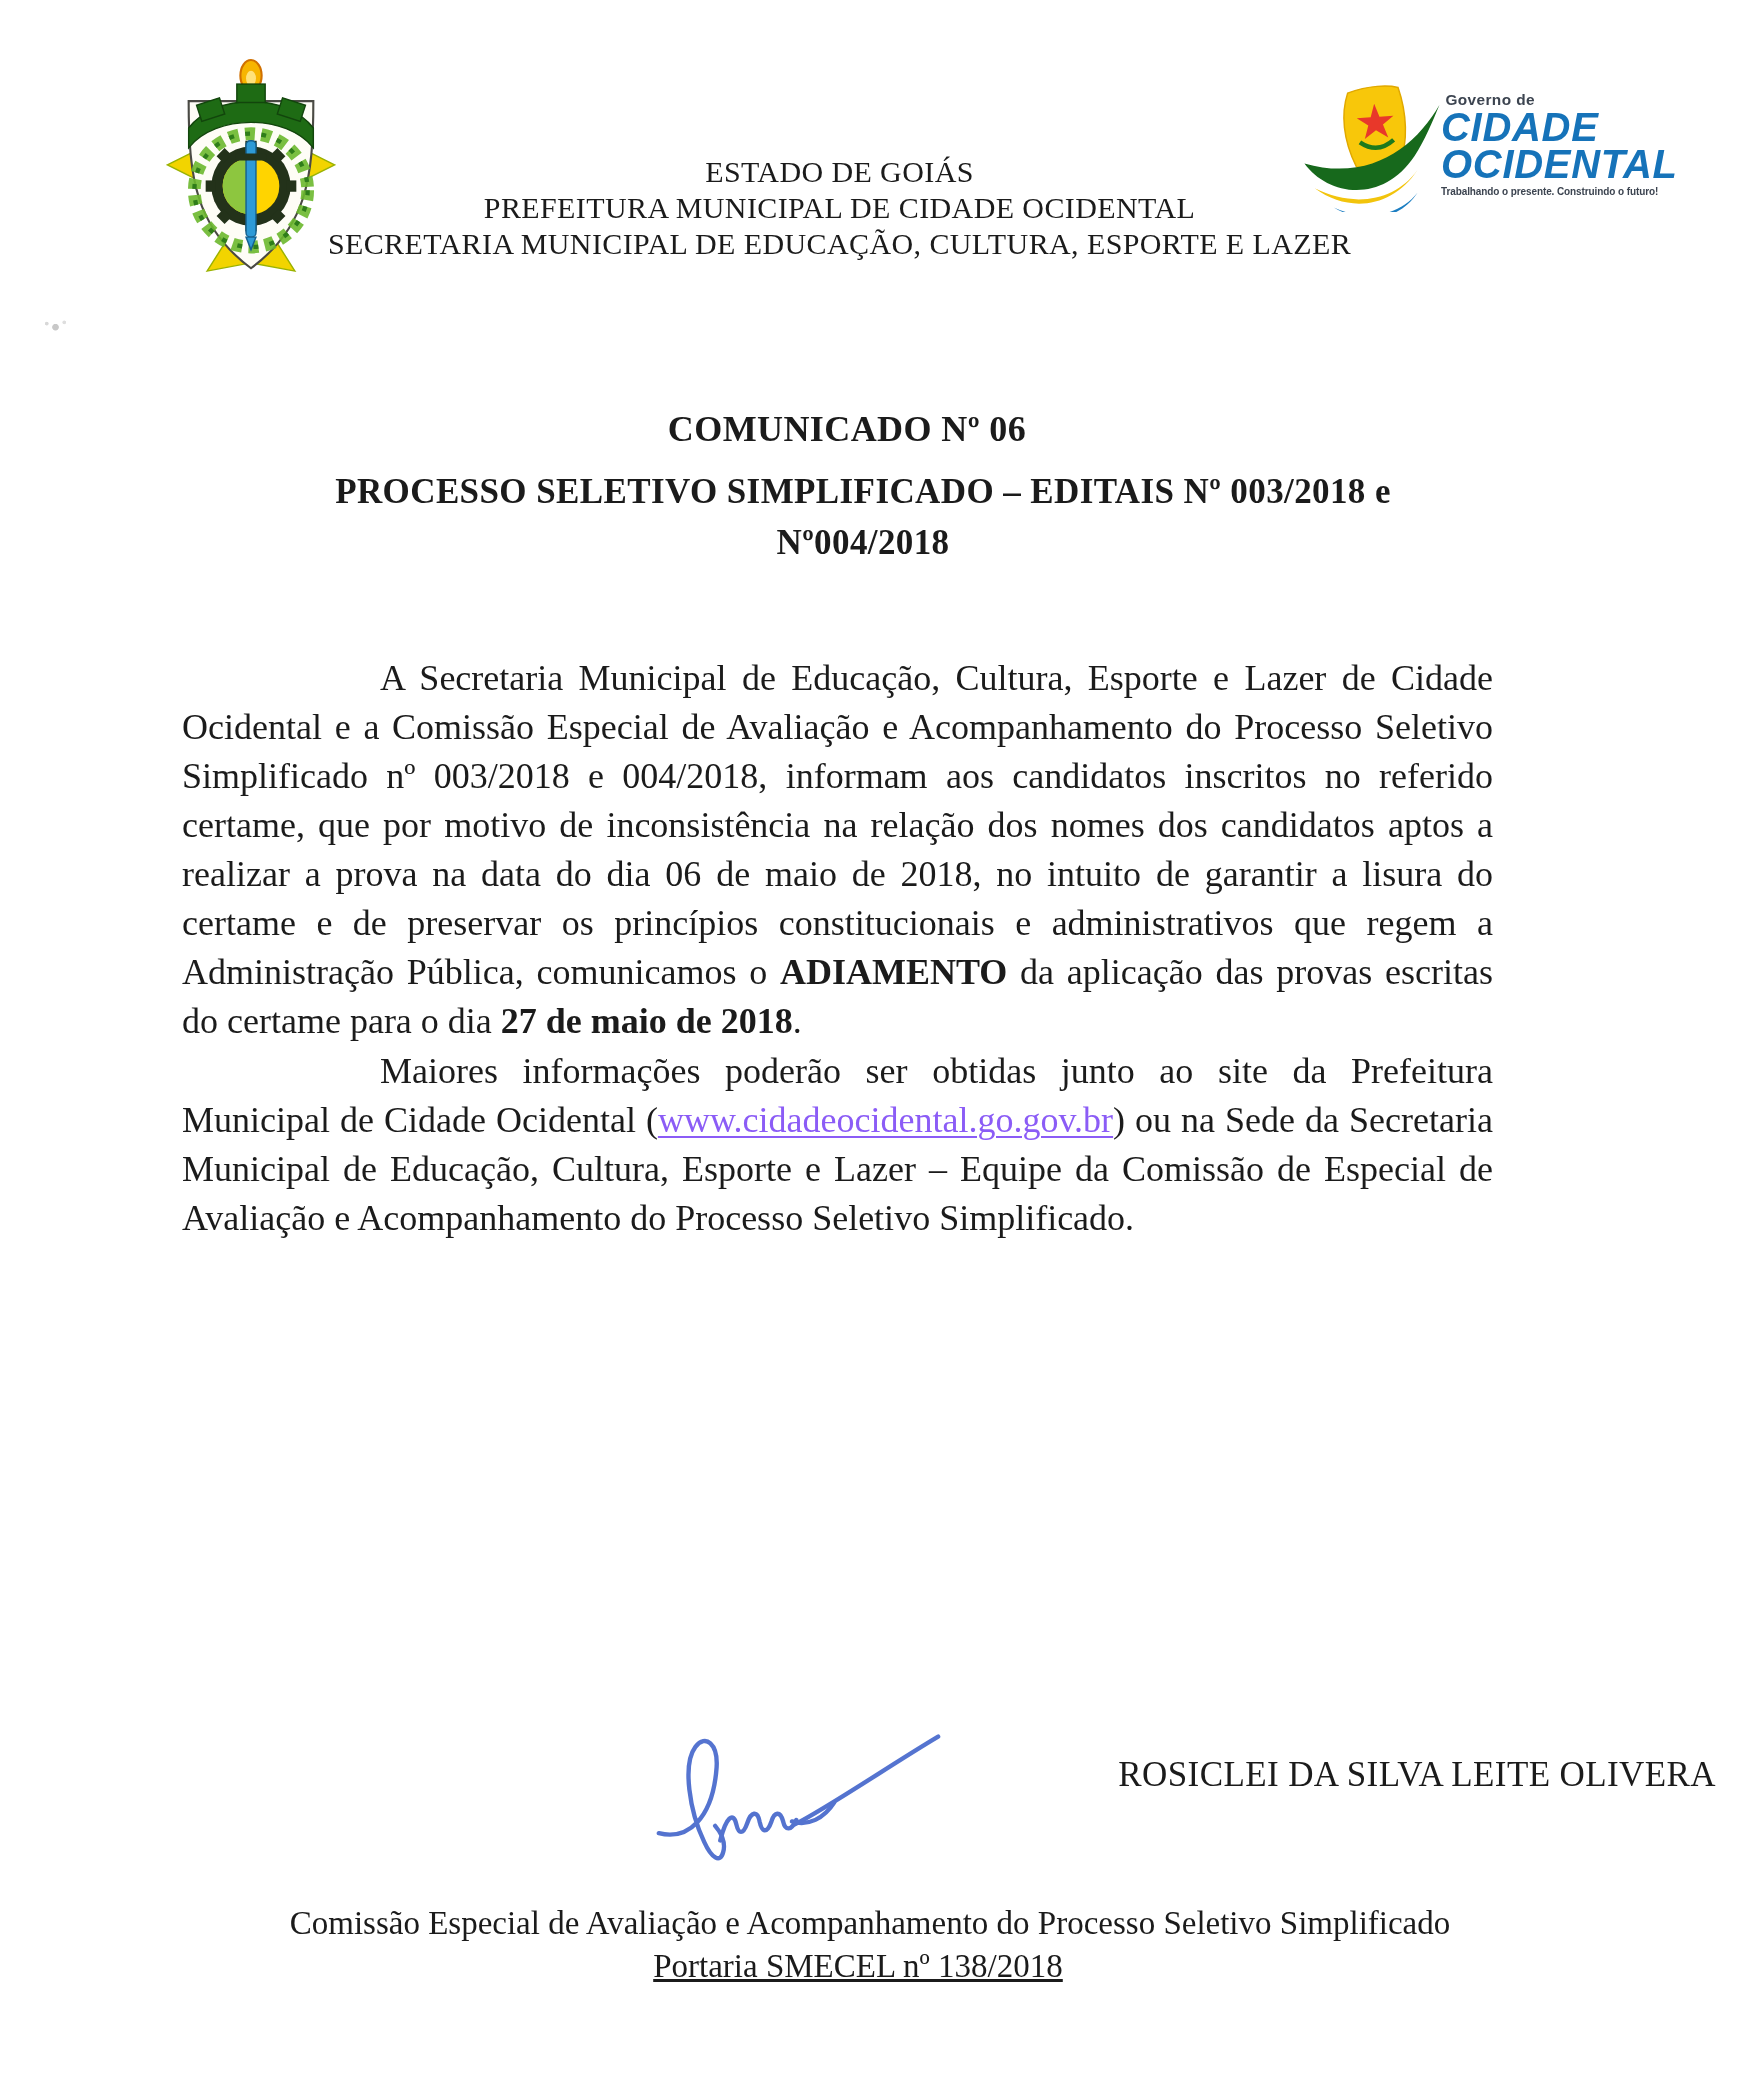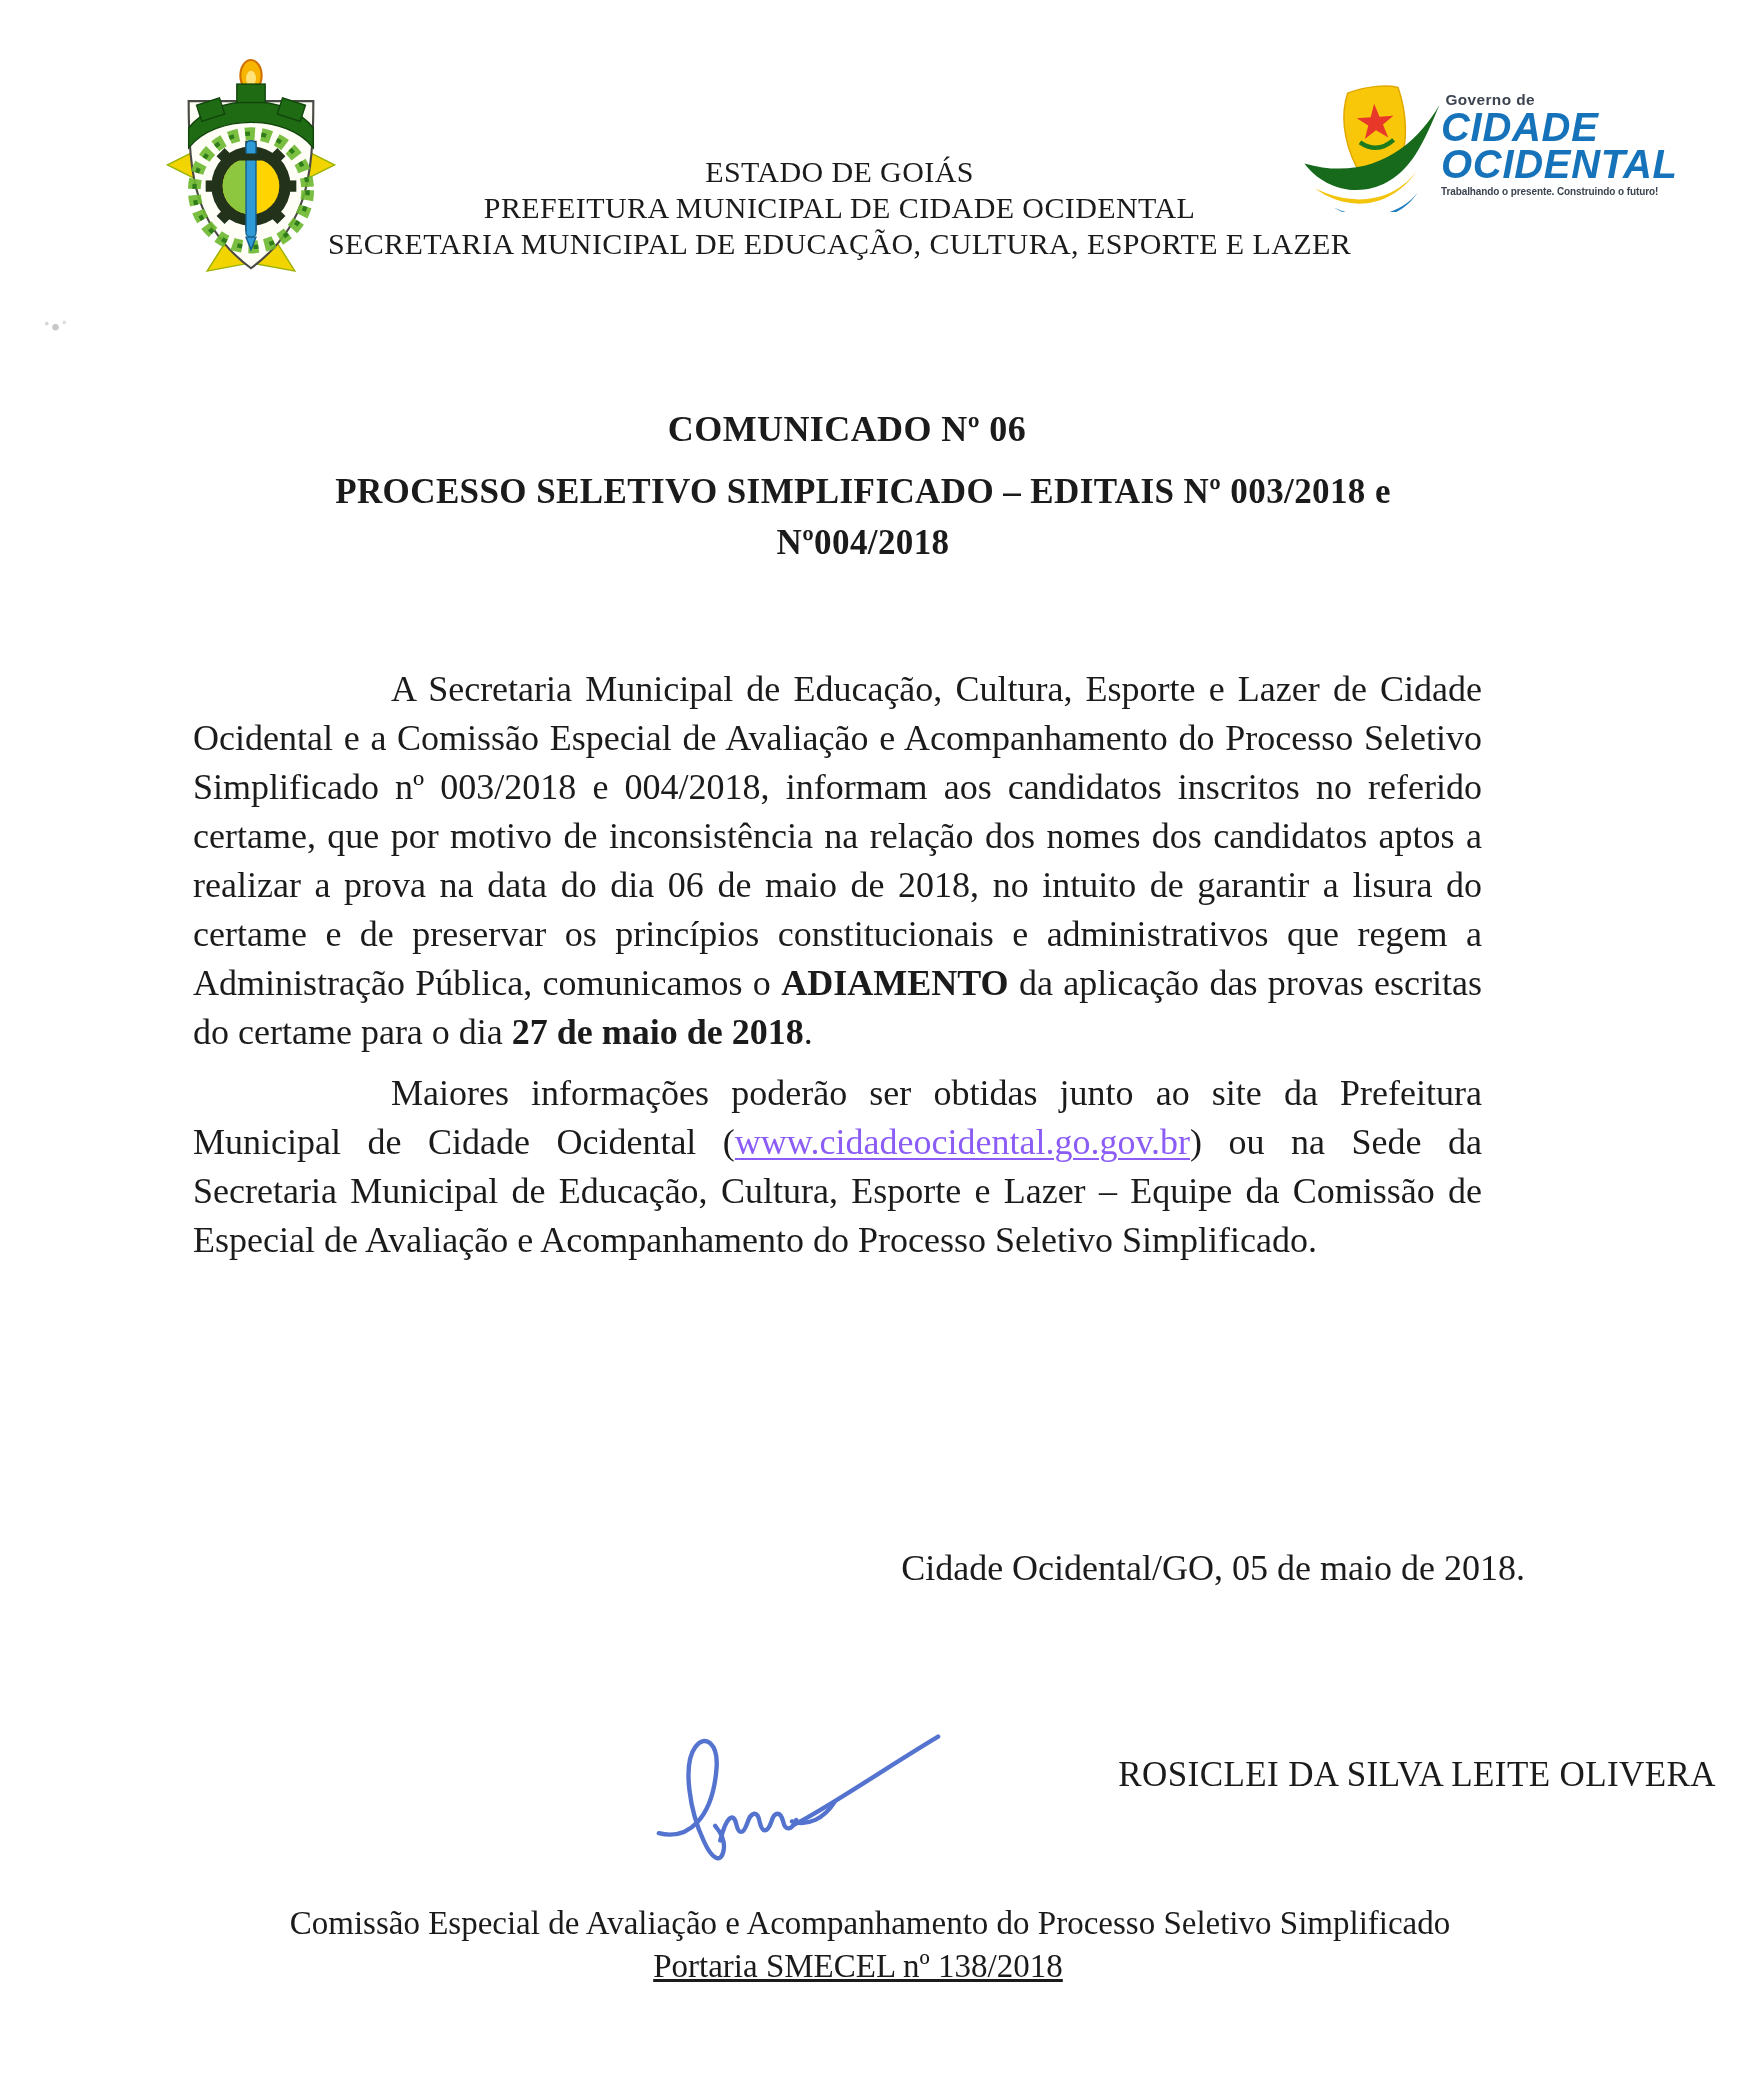--- a/index.html
+++ b/index.html
@@ -36,21 +36,21 @@
     text-align:center;font-size:36px;font-weight:bold;letter-spacing:0.4px;
   }
   .doc-subtitle{
     position:absolute;left:0;top:466px;width:1694px;
     text-align:center;font-size:35px;font-weight:bold;line-height:51px;letter-spacing:0.4px;padding-left:16px;
   }
   .body-text{
     position:absolute;left:181px;top:653px;width:1313px;
     font-size:36px;line-height:49px;text-align:justify;
   }
-  .body-text p{margin:12px;text-indent:198px;}
+  .body-text p{margin:1px;text-indent:198px;}
   .body-text .b{font-weight:bold;}
   a.site-link{color:#8b5cf6;text-decoration:underline;text-decoration-thickness:2.2px;text-underline-offset:4.4px;cursor:pointer;}
   .dateline{
     position:absolute;left:0;top:1547px;right:235px;
     text-align:right;font-size:36px;
   }
   
   .sig-svg{position:absolute;left:645px;top:1722px;width:345px;height:155px;pointer-events:none;}
   .sig-name{position:absolute;left:0;top:1755px;width:1716px;text-align:right;font-size:35px;font-weight:normal;letter-spacing:0.4px;}
   .sig-role{position:absolute;left:12px;top:1905px;width:1716px;text-align:center;font-size:33px;}
@@ -146,21 +146,20 @@
   <div class="doc-subtitle">
     <div>PROCESSO SELETIVO SIMPLIFICADO – EDITAIS Nº 003/2018 e</div>
     <div>Nº004/2018</div>
   </div>
 
   <div class="body-text">
     <p><span>A Secretaria Municipal de Educação, Cultura, Esporte e Lazer de Cidade Ocidental e a Comissão Especial de Avaliação e Acompanhamento do Processo Seletivo Simplificado nº 003/2018 e 004/2018, informam aos candidatos inscritos no referido certame, que por motivo de inconsistência na relação dos nomes dos candidatos aptos a realizar a prova na data do dia 06 de maio de 2018, no intuito de garantir a lisura do certame e de preservar os princípios constitucionais e administrativos que regem a Administração Pública, comunicamos o </span><span class="b">ADIAMENTO</span><span> da aplicação das provas escritas do certame para o dia </span><span class="b">27 de maio de 2018</span><span>.</span></p>
     <p><span>Maiores informações poderão ser obtidas junto ao site da Prefeitura Municipal de Cidade Ocidental (</span><a class="site-link">www.cidadeocidental.go.gov.br</a><span>) ou na Sede da Secretaria Municipal de Educação, Cultura, Esporte e Lazer – Equipe da Comissão de Especial de Avaliação e Acompanhamento do Processo Seletivo Simplificado.</span></p>
   </div>
 
-  <div class="dateline">Cidade Ocidental/GO, 05 de maio de 2018.</div>
 
   <svg class="sig-svg" viewBox="0 0 470 212" aria-hidden="true">
     <g fill="none" stroke="#4668cc" stroke-width="6" stroke-linecap="round" stroke-linejoin="round" opacity="0.92">
       <path d="M18,152 C58,162 92,132 97,62 C99,30 82,16 68,34 C50,58 60,122 80,164 C90,186 102,194 106,178 C110,164 102,150 95,142"></path>
       <path d="M102,162 C110,130 120,122 124,140 C127,153 133,155 139,138 C144,123 153,120 156,137 C159,151 166,153 172,136 C176,123 184,121 188,136 C191,149 199,149 206,134"></path>
       <path d="M204,140 C248,118 336,58 400,20"></path>
       <path d="M200,136 C222,143 244,132 258,110"></path>
     </g>
   </svg>
 

